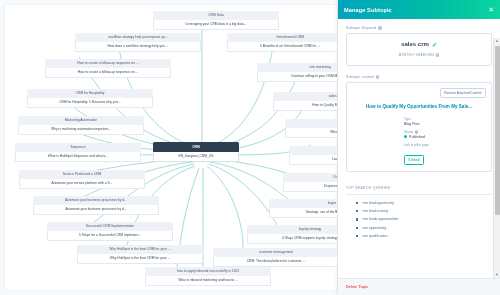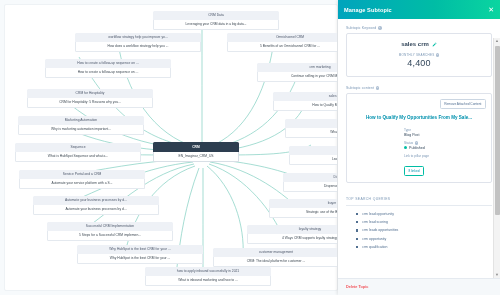--- a/index.html
+++ b/index.html
@@ -339,21 +339,20 @@
         <div id="kw-row">
           <span id="kw-text">sales crm</span>
           <svg class="pencil" viewBox="0 0 16 16">
             <path d="M12.1 1.5l2.4 2.4-1.5 1.5-2.4-2.4zM9.7 3.9l2.4 2.4L5 13.4 1.8 14.2l.8-3.2z" fill="#00bda5"></path>
           </svg>
         </div>
         <div id="kw-ms-label">
           <span>MONTHLY SEARCHES</span>
           <span class="info-dot">i</span>
         </div>
-        <div id="kw-ms-value">4,400</div>
       </div>
 
       <div class="sec-label">
         <span>Subtopic content</span>
         <span class="info-dot">i</span>
       </div>
 
       <div id="content-card" class="card">
         <div id="remove-btn-row">
           <button id="remove-btn">Remove Attached Content</button>

